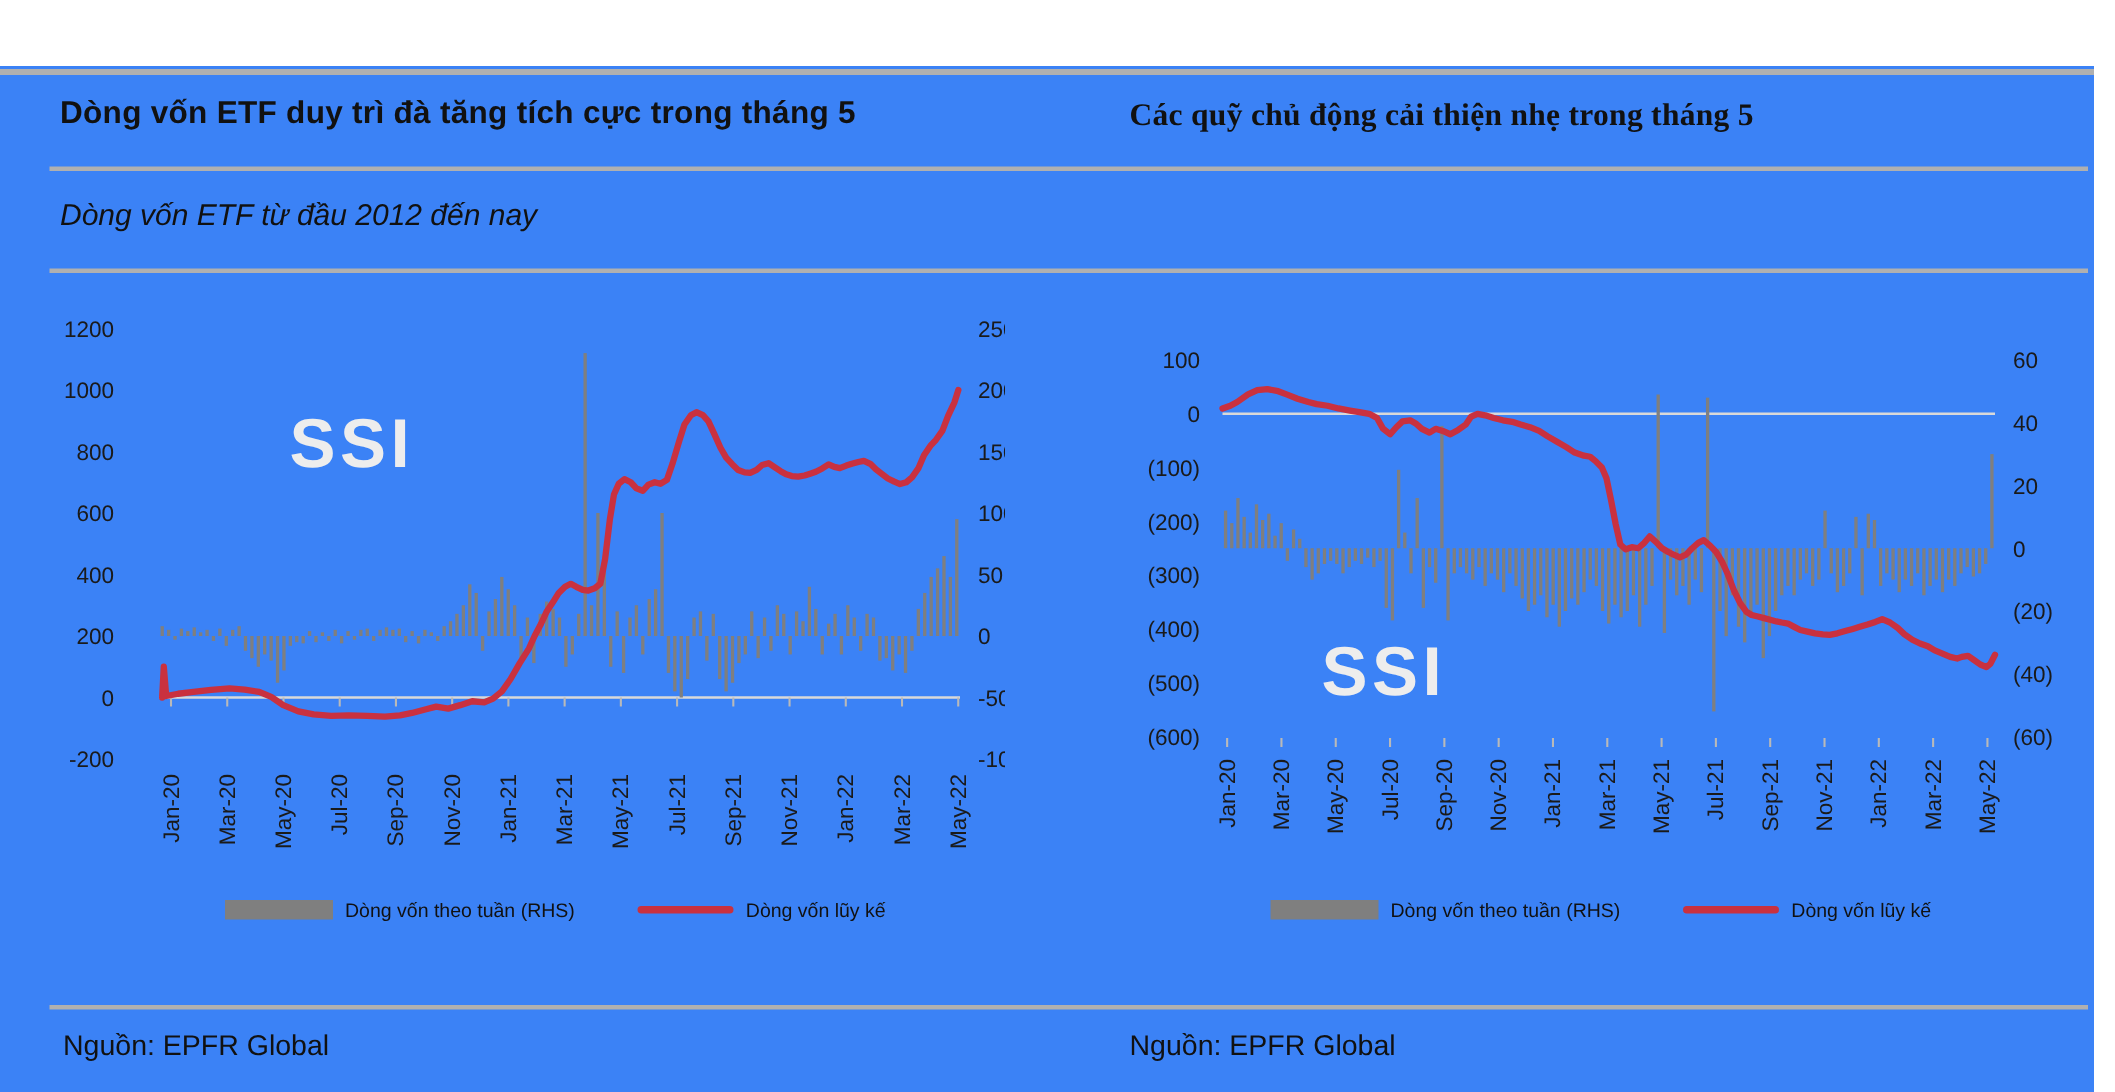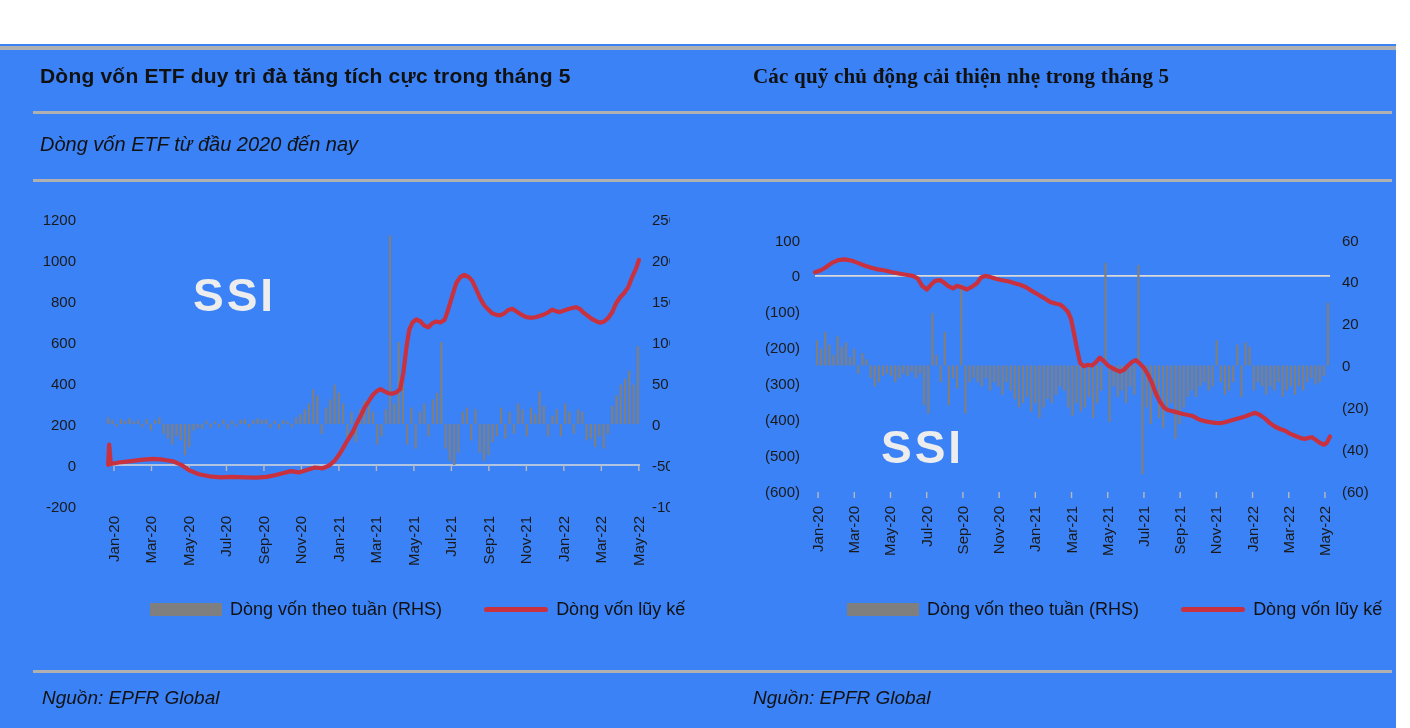--- a/index.html
+++ b/index.html
@@ -20,38 +20,38 @@
              letter-spacing:3px;z-index:1;}
   .wm-left{left:193px;top:224px;} .wm-right{left:881px;top:376px;}
   .chart-svg{position:absolute;width:630px;height:388px;z-index:2;}
   .svg-left{left:40px;top:158px;} .svg-right{left:748px;top:158px;}
   .ax{font-family:"Liberation Sans",sans-serif;font-size:15px;fill:#1a1a1a;}
   .legend{position:absolute;top:555px;display:flex;align-items:center;gap:42px;z-index:2;}
   .legend.left{left:150px;} .legend.right{left:847px;}
   .legend-item{display:flex;align-items:center;gap:8px;}
   .legend-swatch-bar{width:72px;height:13px;background:#7f7f7f;}
   .legend-swatch-line{width:64px;height:5px;background:#c9313f;border-radius:3px;}
-  .legend-label{font-size:18px;color:#111;white-space:nowrap;}
-  .source{position:absolute;top:643px;margin:0;font-size:19px;font-style:italic;
+  .legend-label{font-size:13px;color:#111;white-space:nowrap;}
+  .source{position:absolute;top:643px;margin:0;font-size:19px;
           font-weight:normal;color:#111;white-space:nowrap;}
   .source.left{left:42px;} .source.right{left:753px;}
 </style>
 </head>
 <body>
 
 <div class="page">
 
   <div class="rule rule-top"></div>
 
   <h2 class="chart-title left">Dòng vốn ETF duy trì đà tăng tích cực trong tháng 5</h2>
   <h2 class="chart-title right">Các quỹ chủ động cải thiện nhẹ trong tháng 5</h2>
 
   <div class="rule rule-under-titles"></div>
 
-  <h3 class="chart-subtitle left">Dòng vốn ETF từ đầu 2020 đến nay</h3>
+  <h3 class="chart-subtitle left">Dòng vốn ETF từ đầu 2012 đến nay</h3>
 
   <div class="rule rule-under-subtitles"></div>
 
   <div class="watermark wm-left">SSI</div>
   <div class="watermark wm-right">SSI</div>
 
   <svg id="chart-left" class="chart-svg svg-left" viewBox="0 0 630 388">
       <line x1="66" y1="263" x2="600" y2="263" stroke="#d9d9d9" stroke-width="1.6"></line>
       <text x="36" y="22.5" text-anchor="end" class="ax" fill="#1a1a1a">1200</text>
       <text x="36" y="63.5" text-anchor="end" class="ax" fill="#1a1a1a">1000</text>

